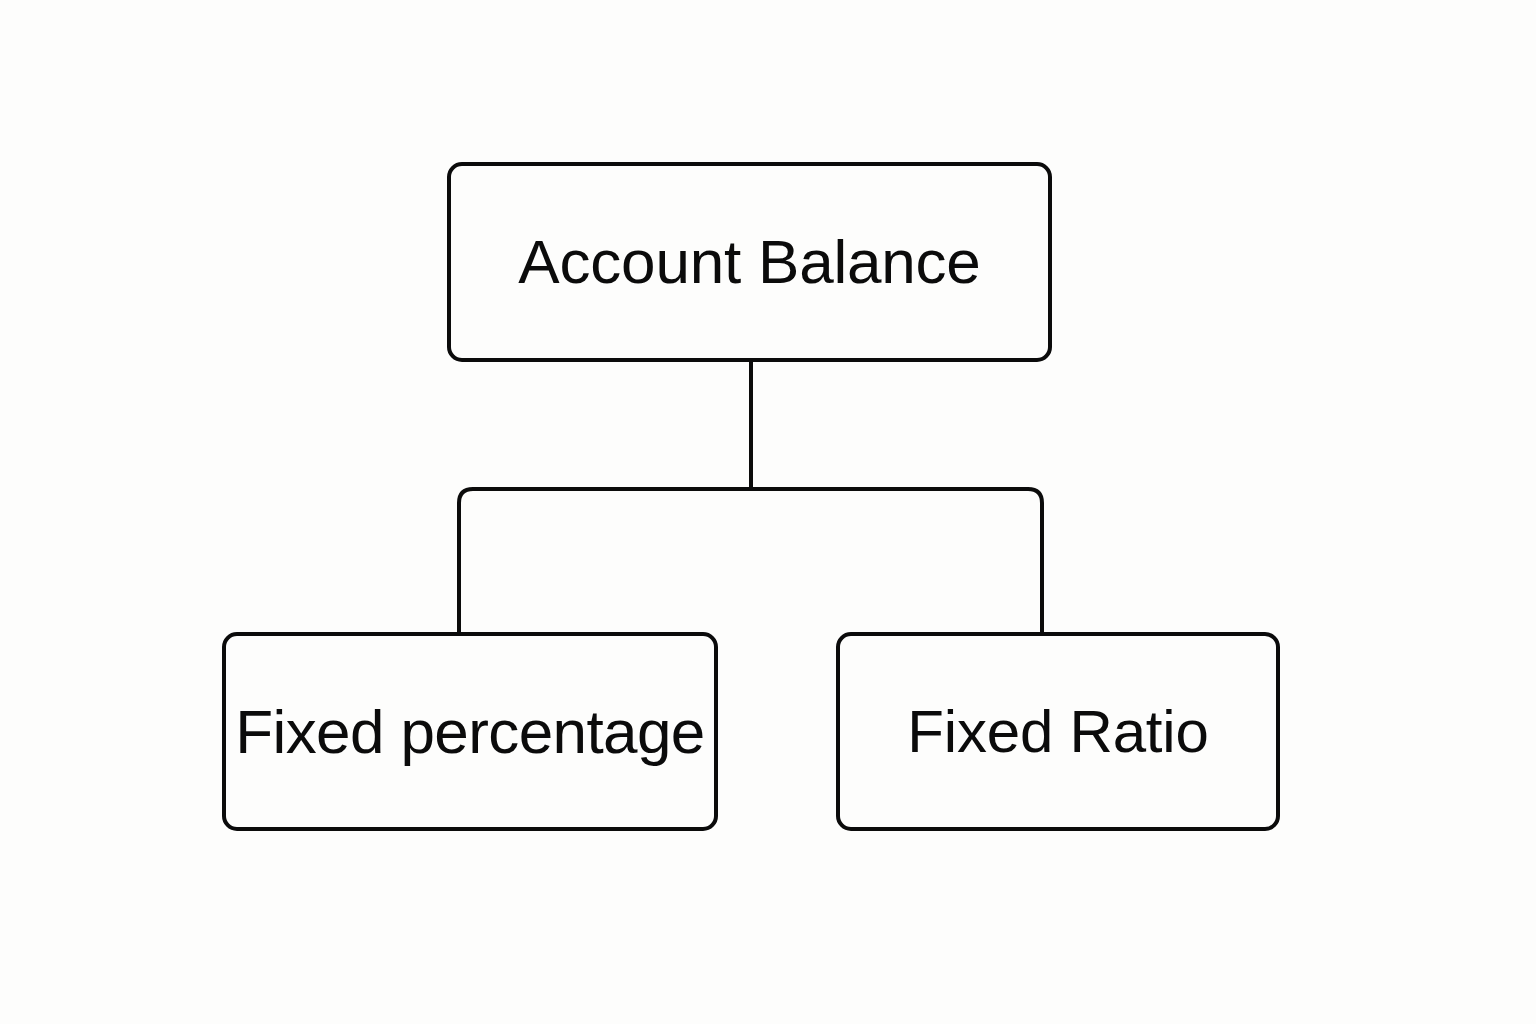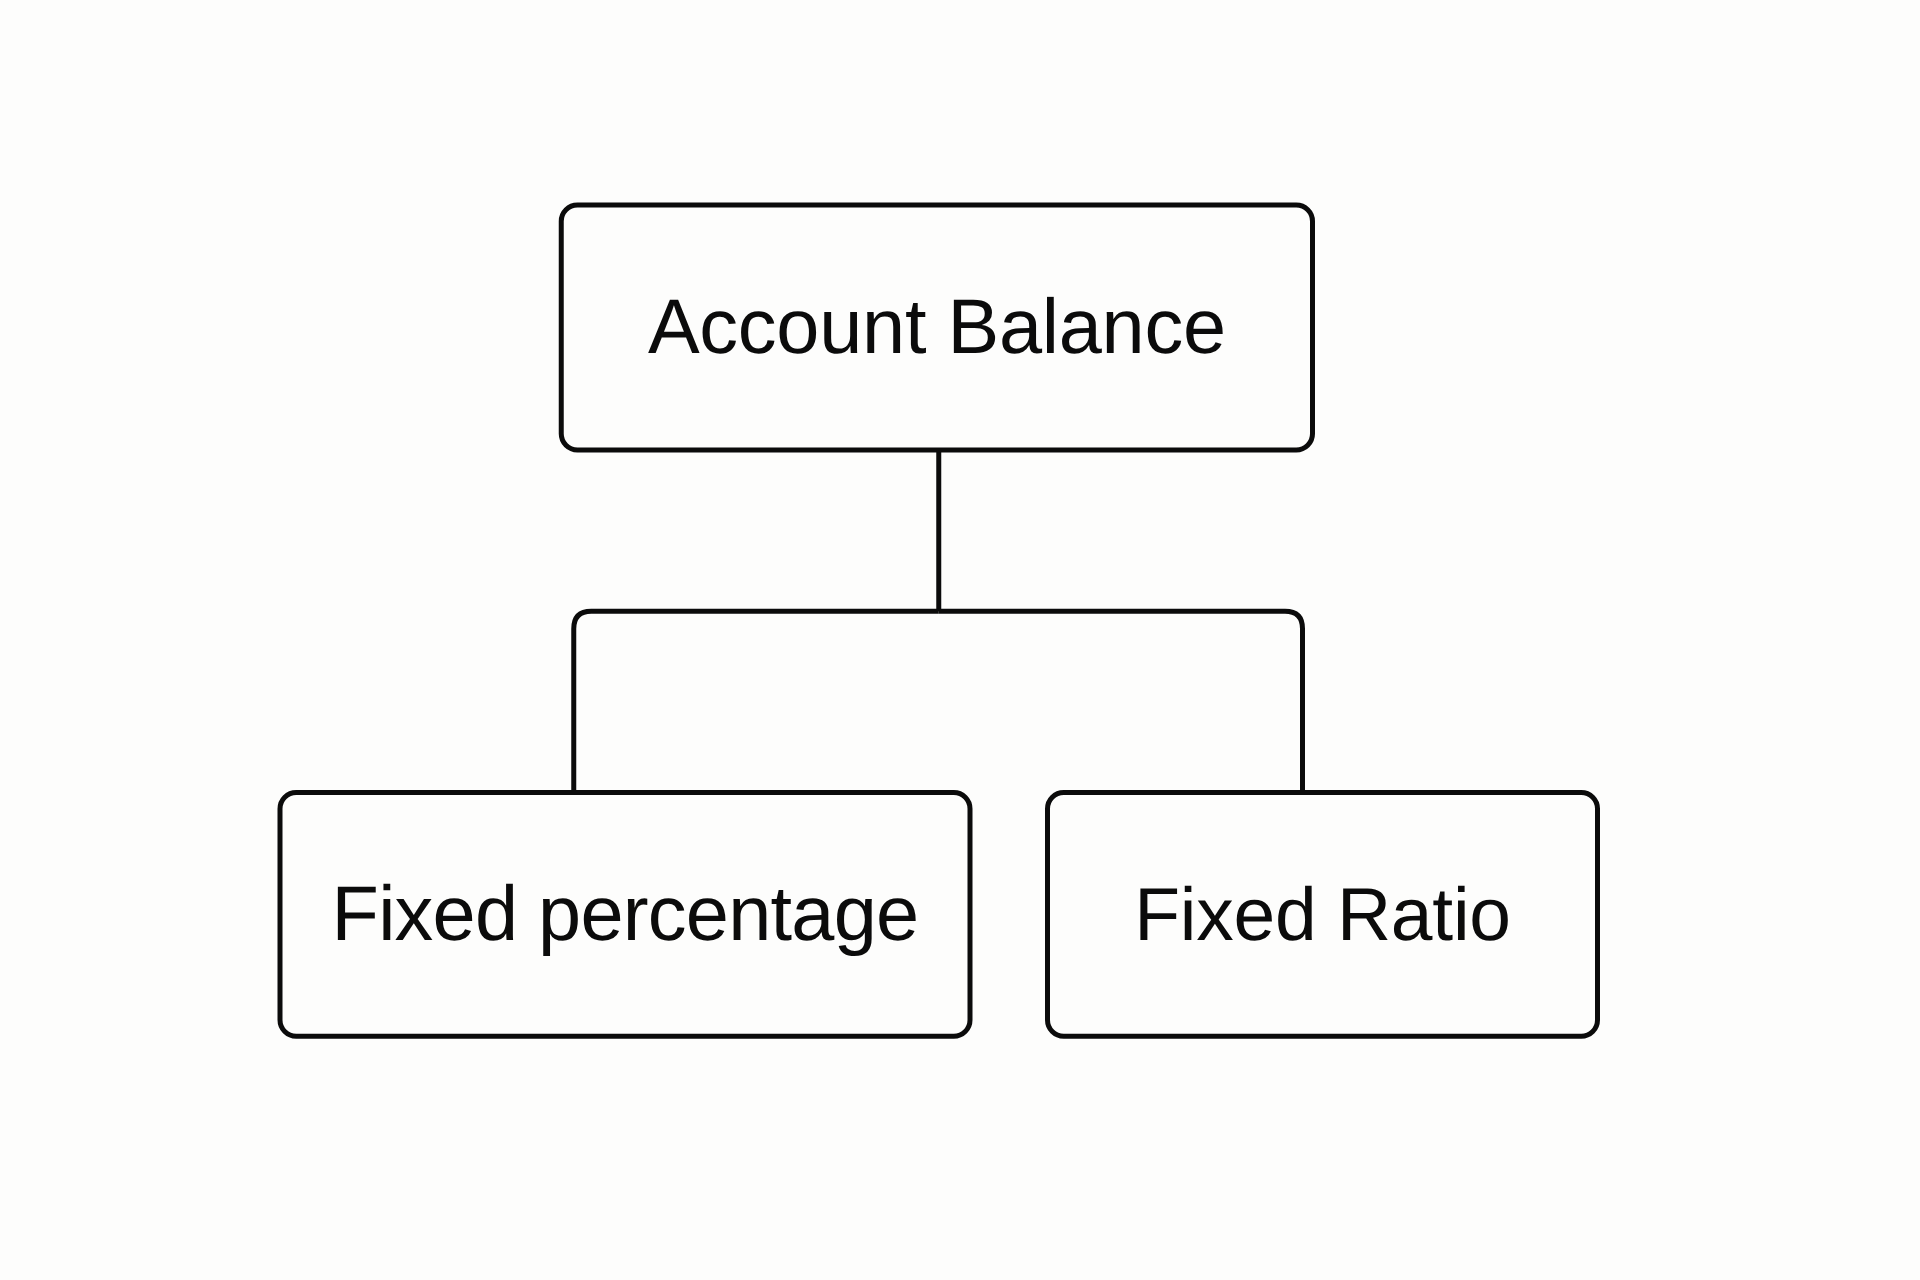--- a/index.html
+++ b/index.html
@@ -61,21 +61,21 @@
     height: 200px;
   }
   #node-root .node-label {
     font-size: 62px;
   }
 
   
   #node-fixed-percentage {
     left: 222px;
     top: 632px;
-    width: 556px;
+    width: 496px;
     height: 199px;
   }
   #node-fixed-percentage .node-label {
     font-size: 62px;
     letter-spacing: -0.6px;
   }
 
   
   #node-fixed-ratio {
     left: 836px;

